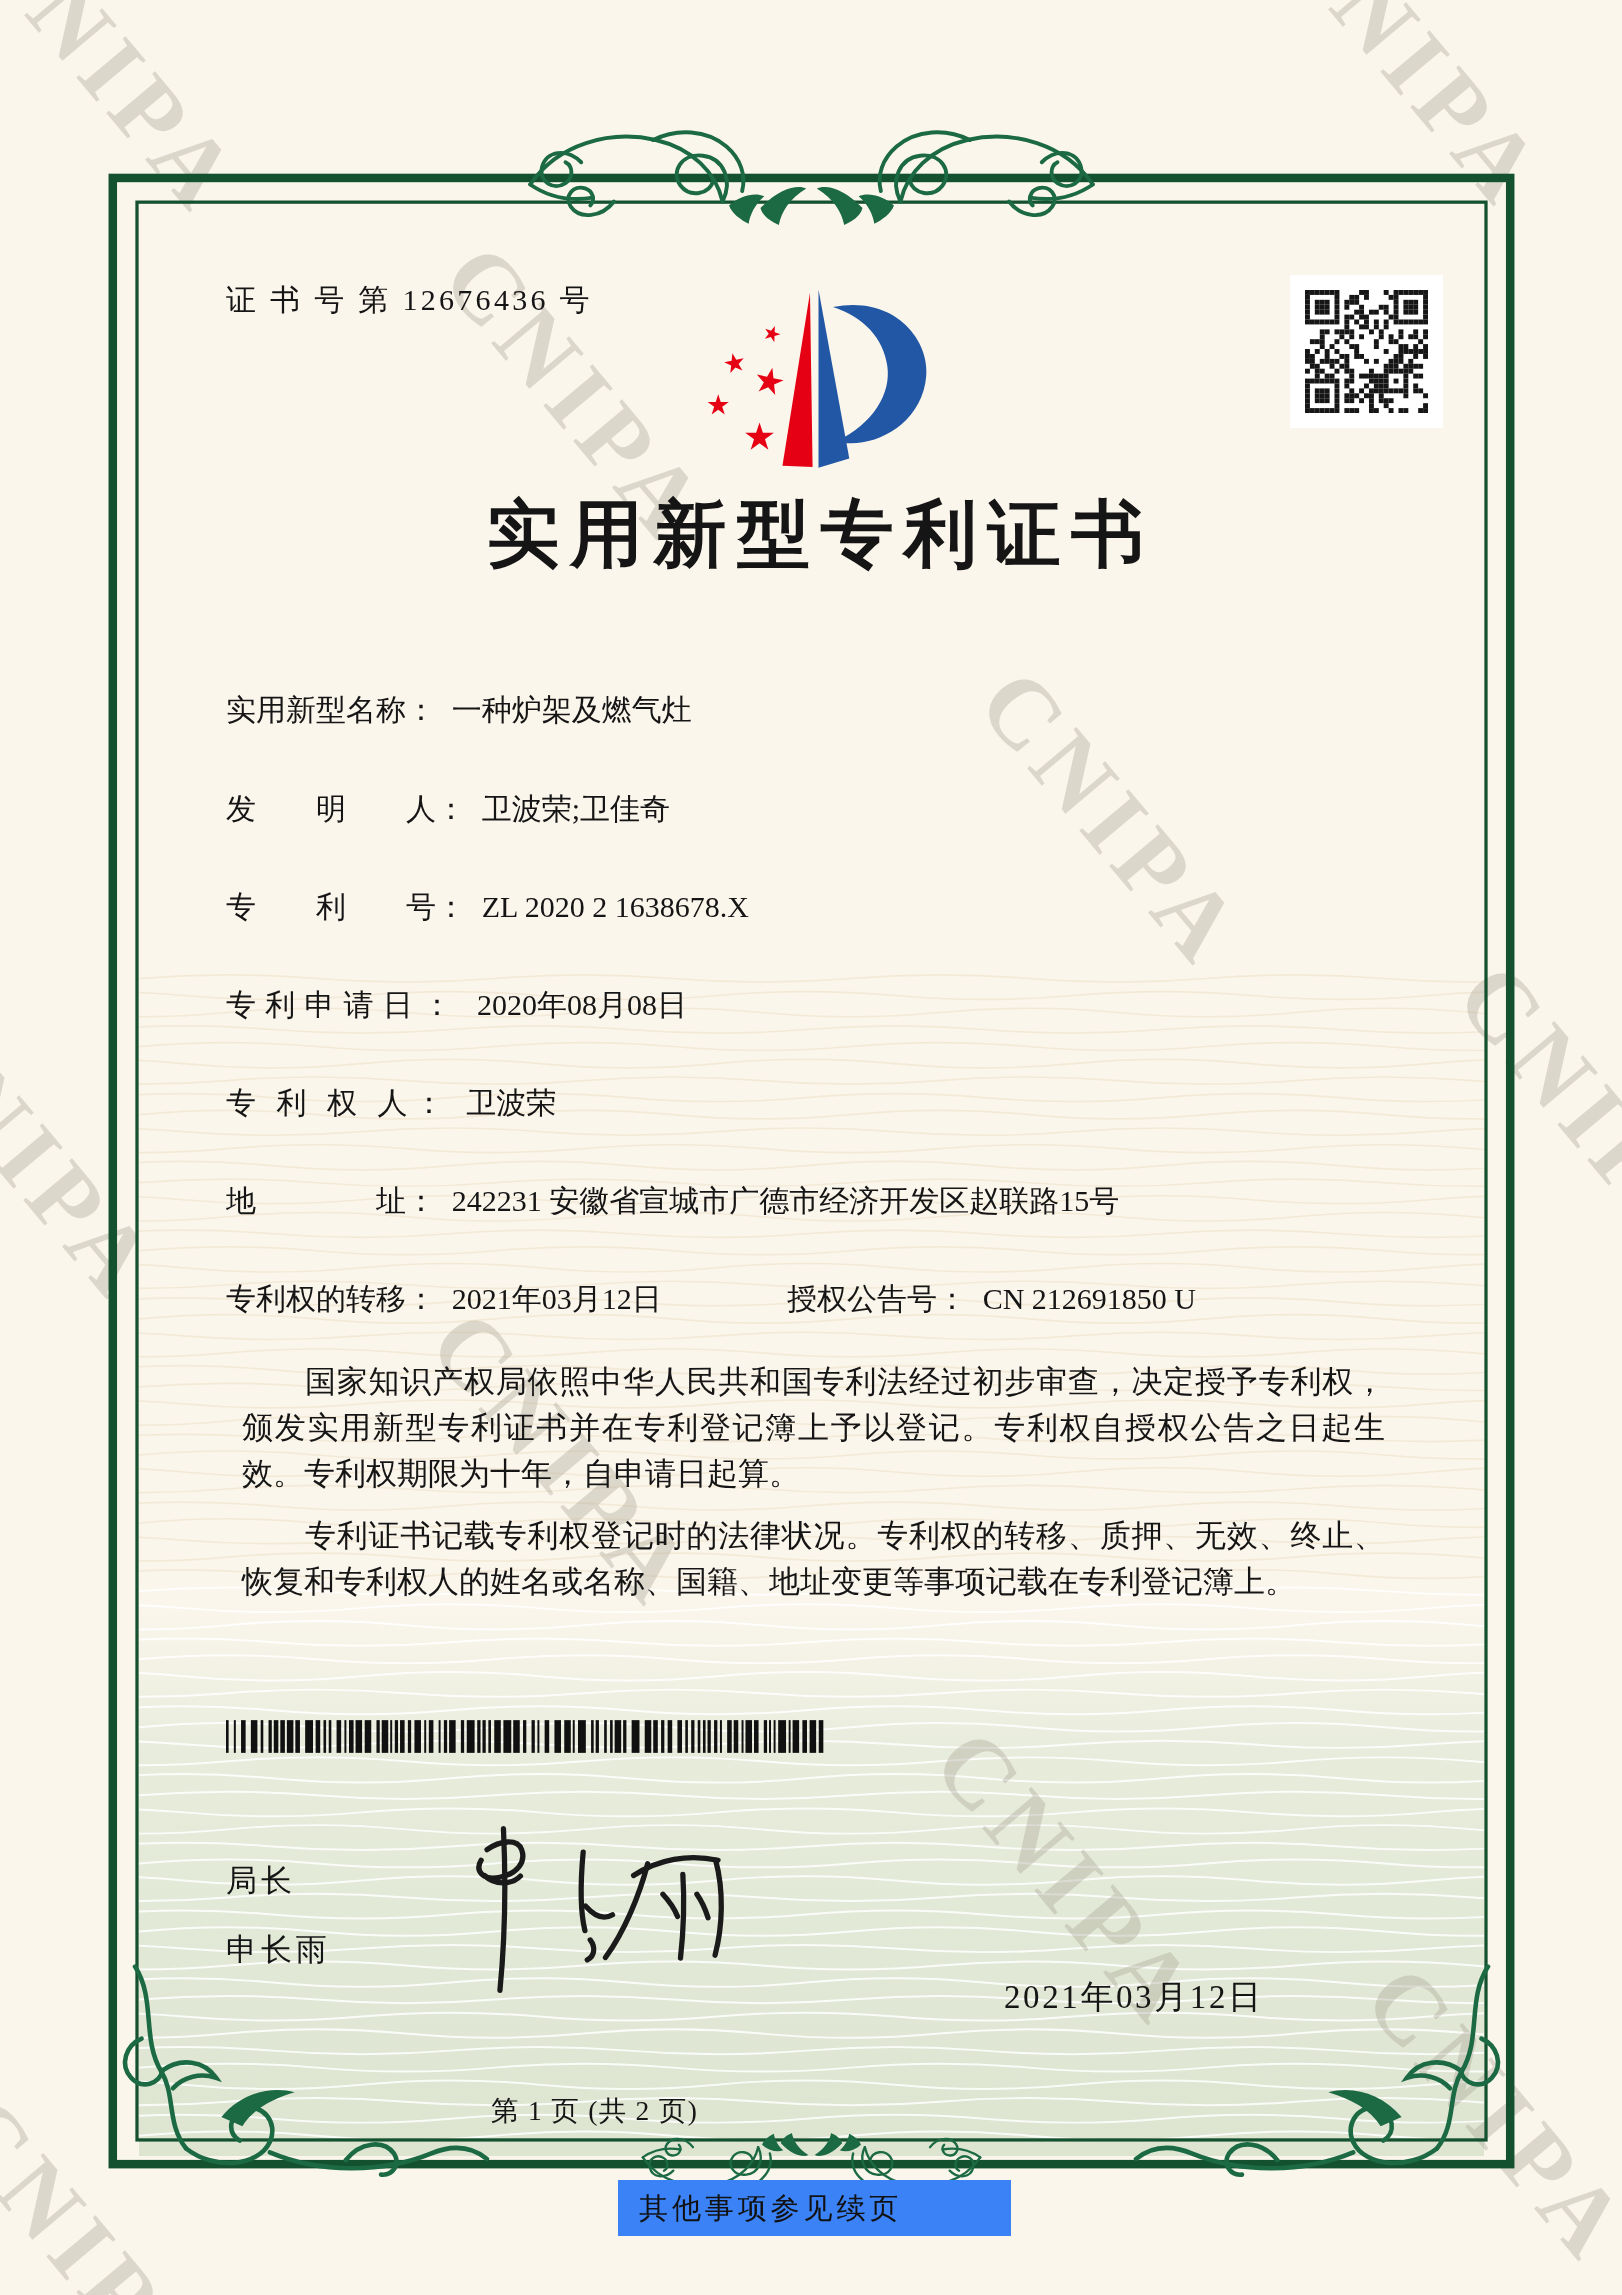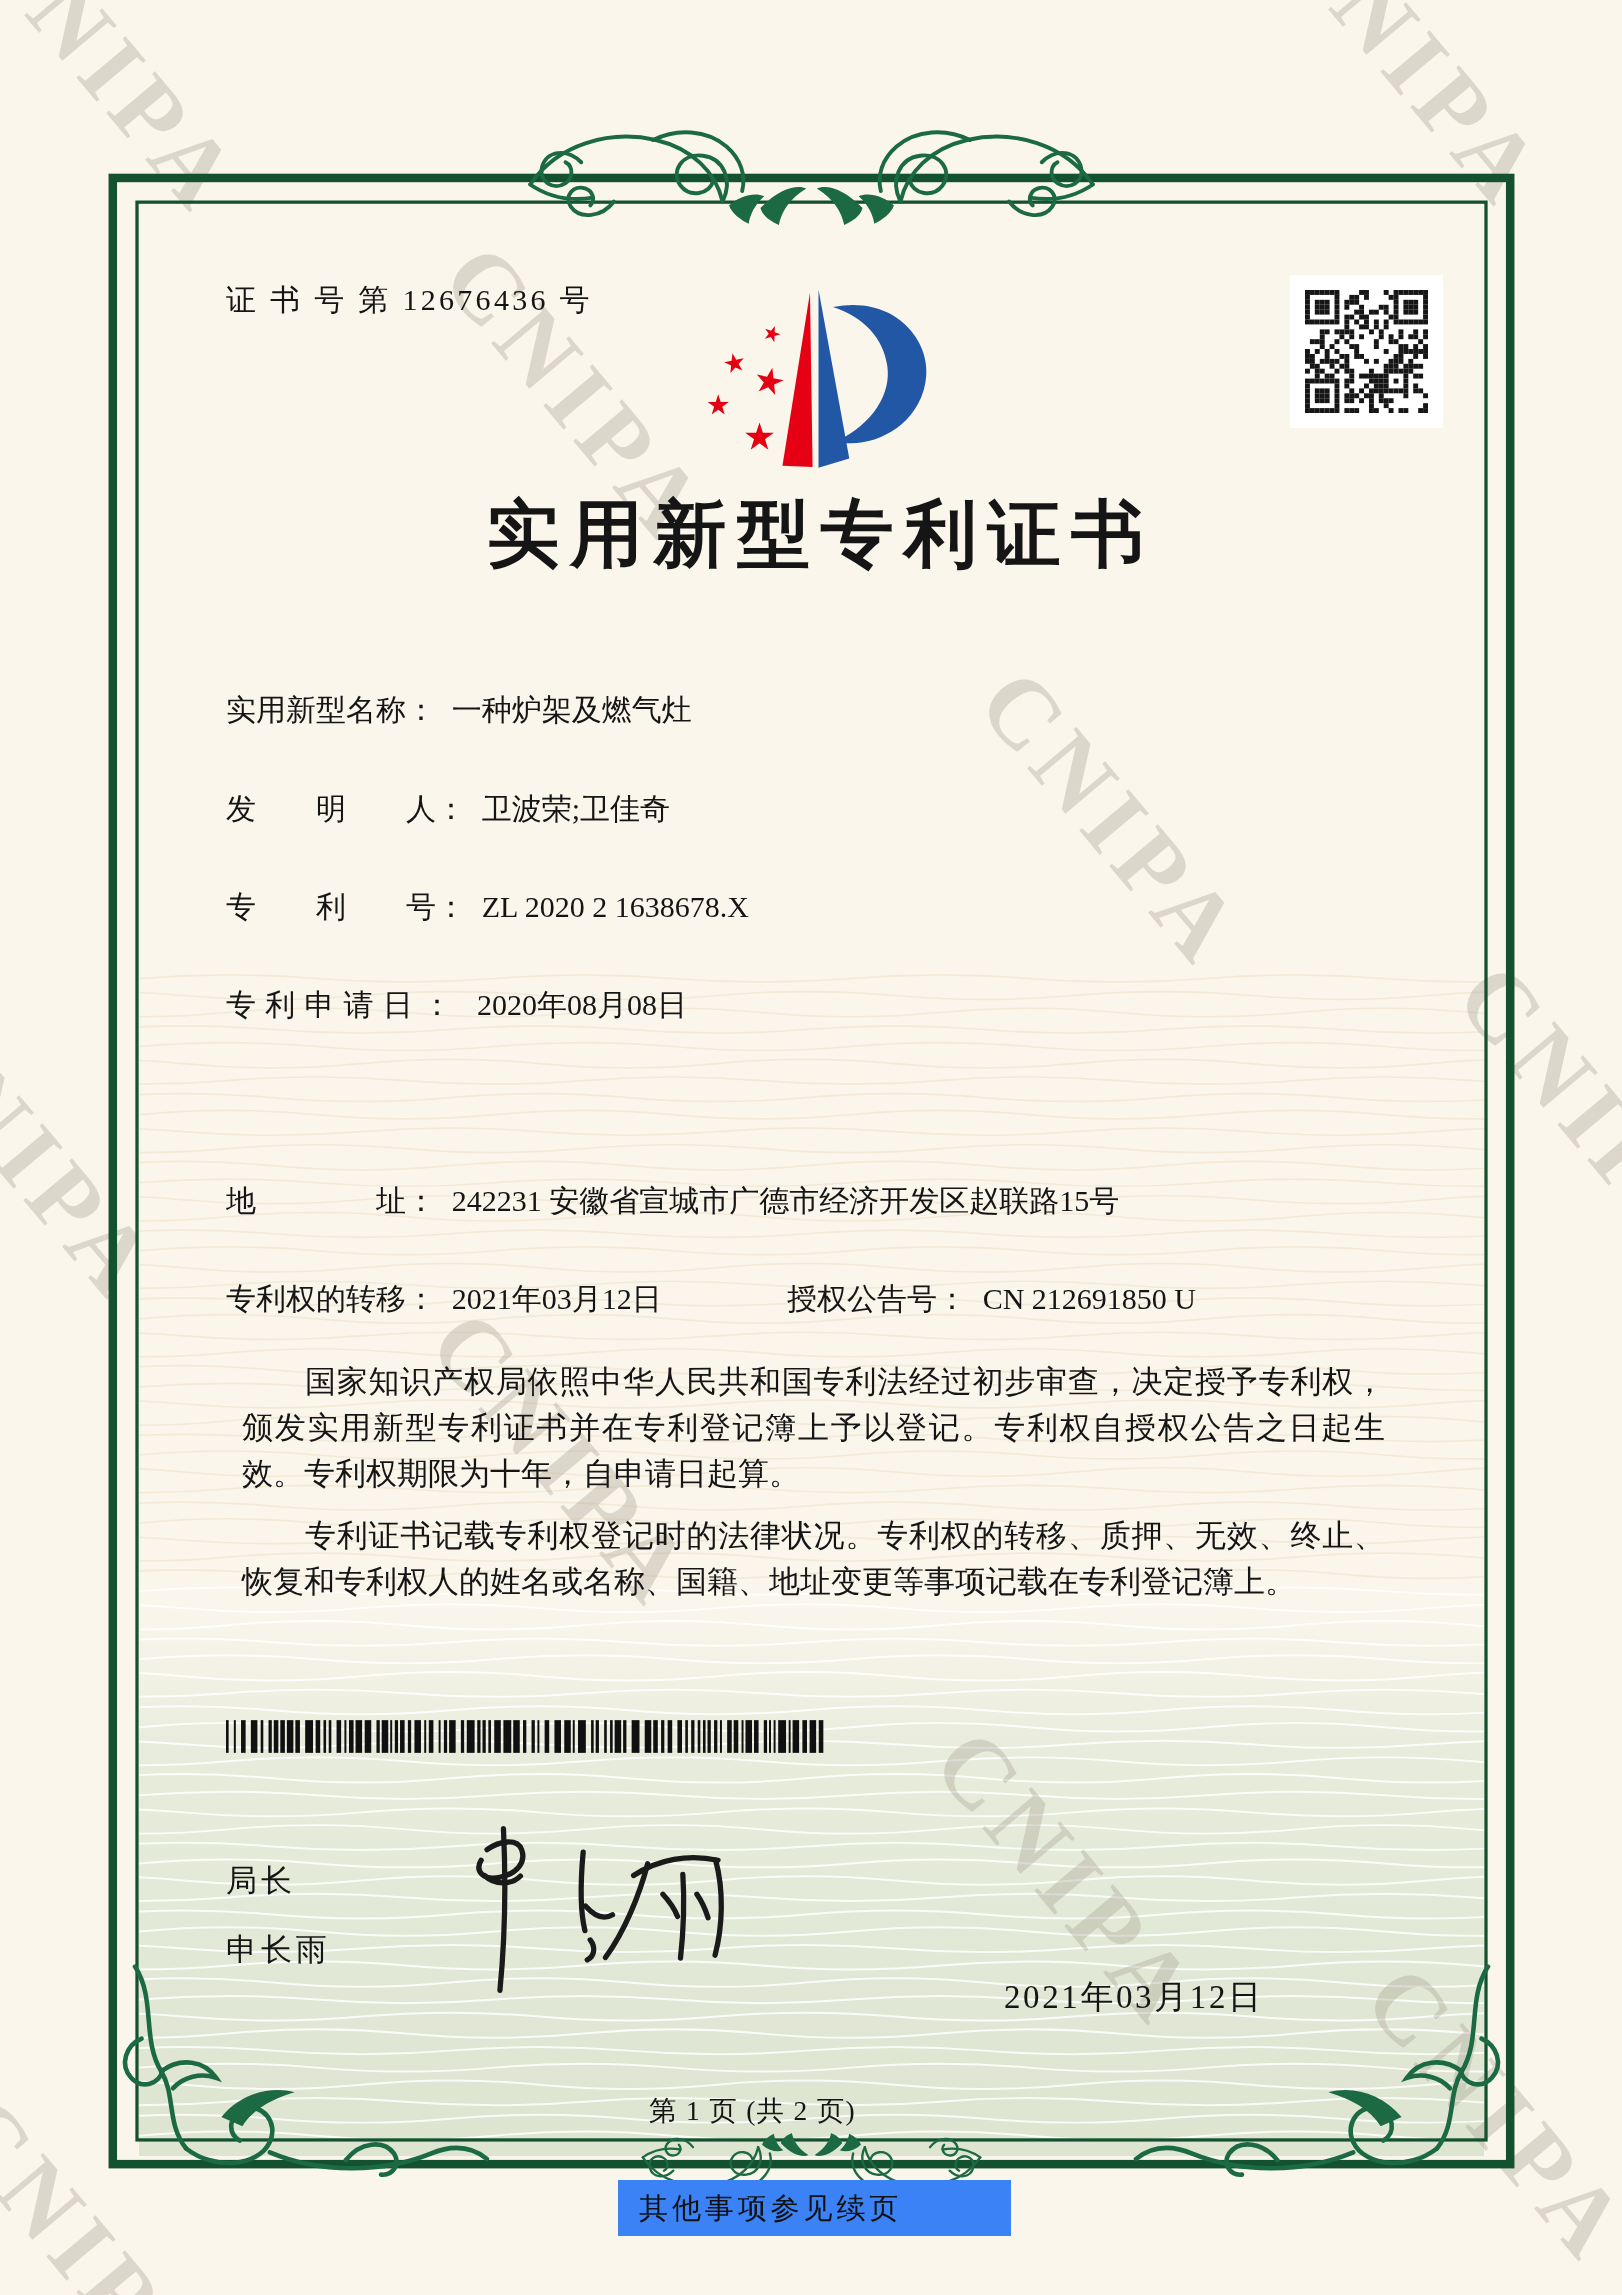--- a/index.html
+++ b/index.html
@@ -36,21 +36,21 @@
   .row{position:absolute;left:226px;width:1263px;font-size:30px;white-space:nowrap;}
   .row .fvalue{margin-left:15.7px;}
   .grant-no{position:absolute;left:561px;top:0;}
   .paras{position:absolute;left:226px;top:1343px;width:1175px;}
   .paras p{margin:16px;font-size:31px;line-height:46px;text-indent:63px;text-align:justify;}
   #barcode{position:absolute;left:226px;top:1720px;}
   .juzhang{position:absolute;left:226px;top:1860px;font-size:31px;letter-spacing:3.9px;}
   .shenname{position:absolute;left:226px;top:1929px;font-size:31px;letter-spacing:3.9px;}
   .signature{position:absolute;left:412px;top:1805px;width:340px;height:216px;}
   .issue-date{position:absolute;left:1004px;top:1975px;font-size:33px;letter-spacing:2.6px;white-space:nowrap;}
-  .page-no{position:absolute;left:491px;top:2093px;width:523px;text-align:center;font-size:27.5px;letter-spacing:1.3px;}
+  .page-no{position:absolute;left:491px;top:2093px;width:523px;font-size:27.5px;letter-spacing:1.3px;}
   .foot-strip{position:absolute;left:618px;top:2180px;width:393px;height:56px;background:#3b82f6;z-index:5;}
   .foot-strip .note{font-size:29px;line-height:56px;padding-left:21px;letter-spacing:3.9px;color:#111;}
 </style>
 </head>
 <body>
 
 <div class="page">
 
   <div class="green-panel"></div>
   <svg id="waves" viewBox="0 0 2056 1815" preserveAspectRatio="none">
@@ -505,20 +505,23 @@
     </div>
     <div class="row" style="top:789px">
       <span class="flabel">发　　明　　人：</span><span class="fvalue">卫波荣;卫佳奇</span>
     </div>
     <div class="row" style="top:887px">
       <span class="flabel">专　　利　　号：</span><span class="fvalue">ZL 2020 2 1638678.X</span>
     </div>
     <div class="row" style="top:985px">
       <span class="flabel" style="letter-spacing:9.2px">专利申请日：</span><span class="fvalue">2020年08月08日</span>
     </div>
+    <div class="row" style="top:1083px">
+      <span class="flabel" style="letter-spacing:6.5px">专 利 权 人：</span><span class="fvalue">卫波荣</span>
+    </div>
     <div class="row" style="top:1181px">
       <span class="flabel">地　　　　址：</span><span class="fvalue">242231 安徽省宣城市广德市经济开发区赵联路15号</span>
     </div>
     <div class="row" style="top:1279px">
       <span class="flabel">专利权的转移：</span><span class="fvalue">2021年03月12日</span>
       <span class="grant-no">
         <span>授权公告号：</span><span class="fvalue">CN 212691850 U</span>
       </span>
     </div>
 

